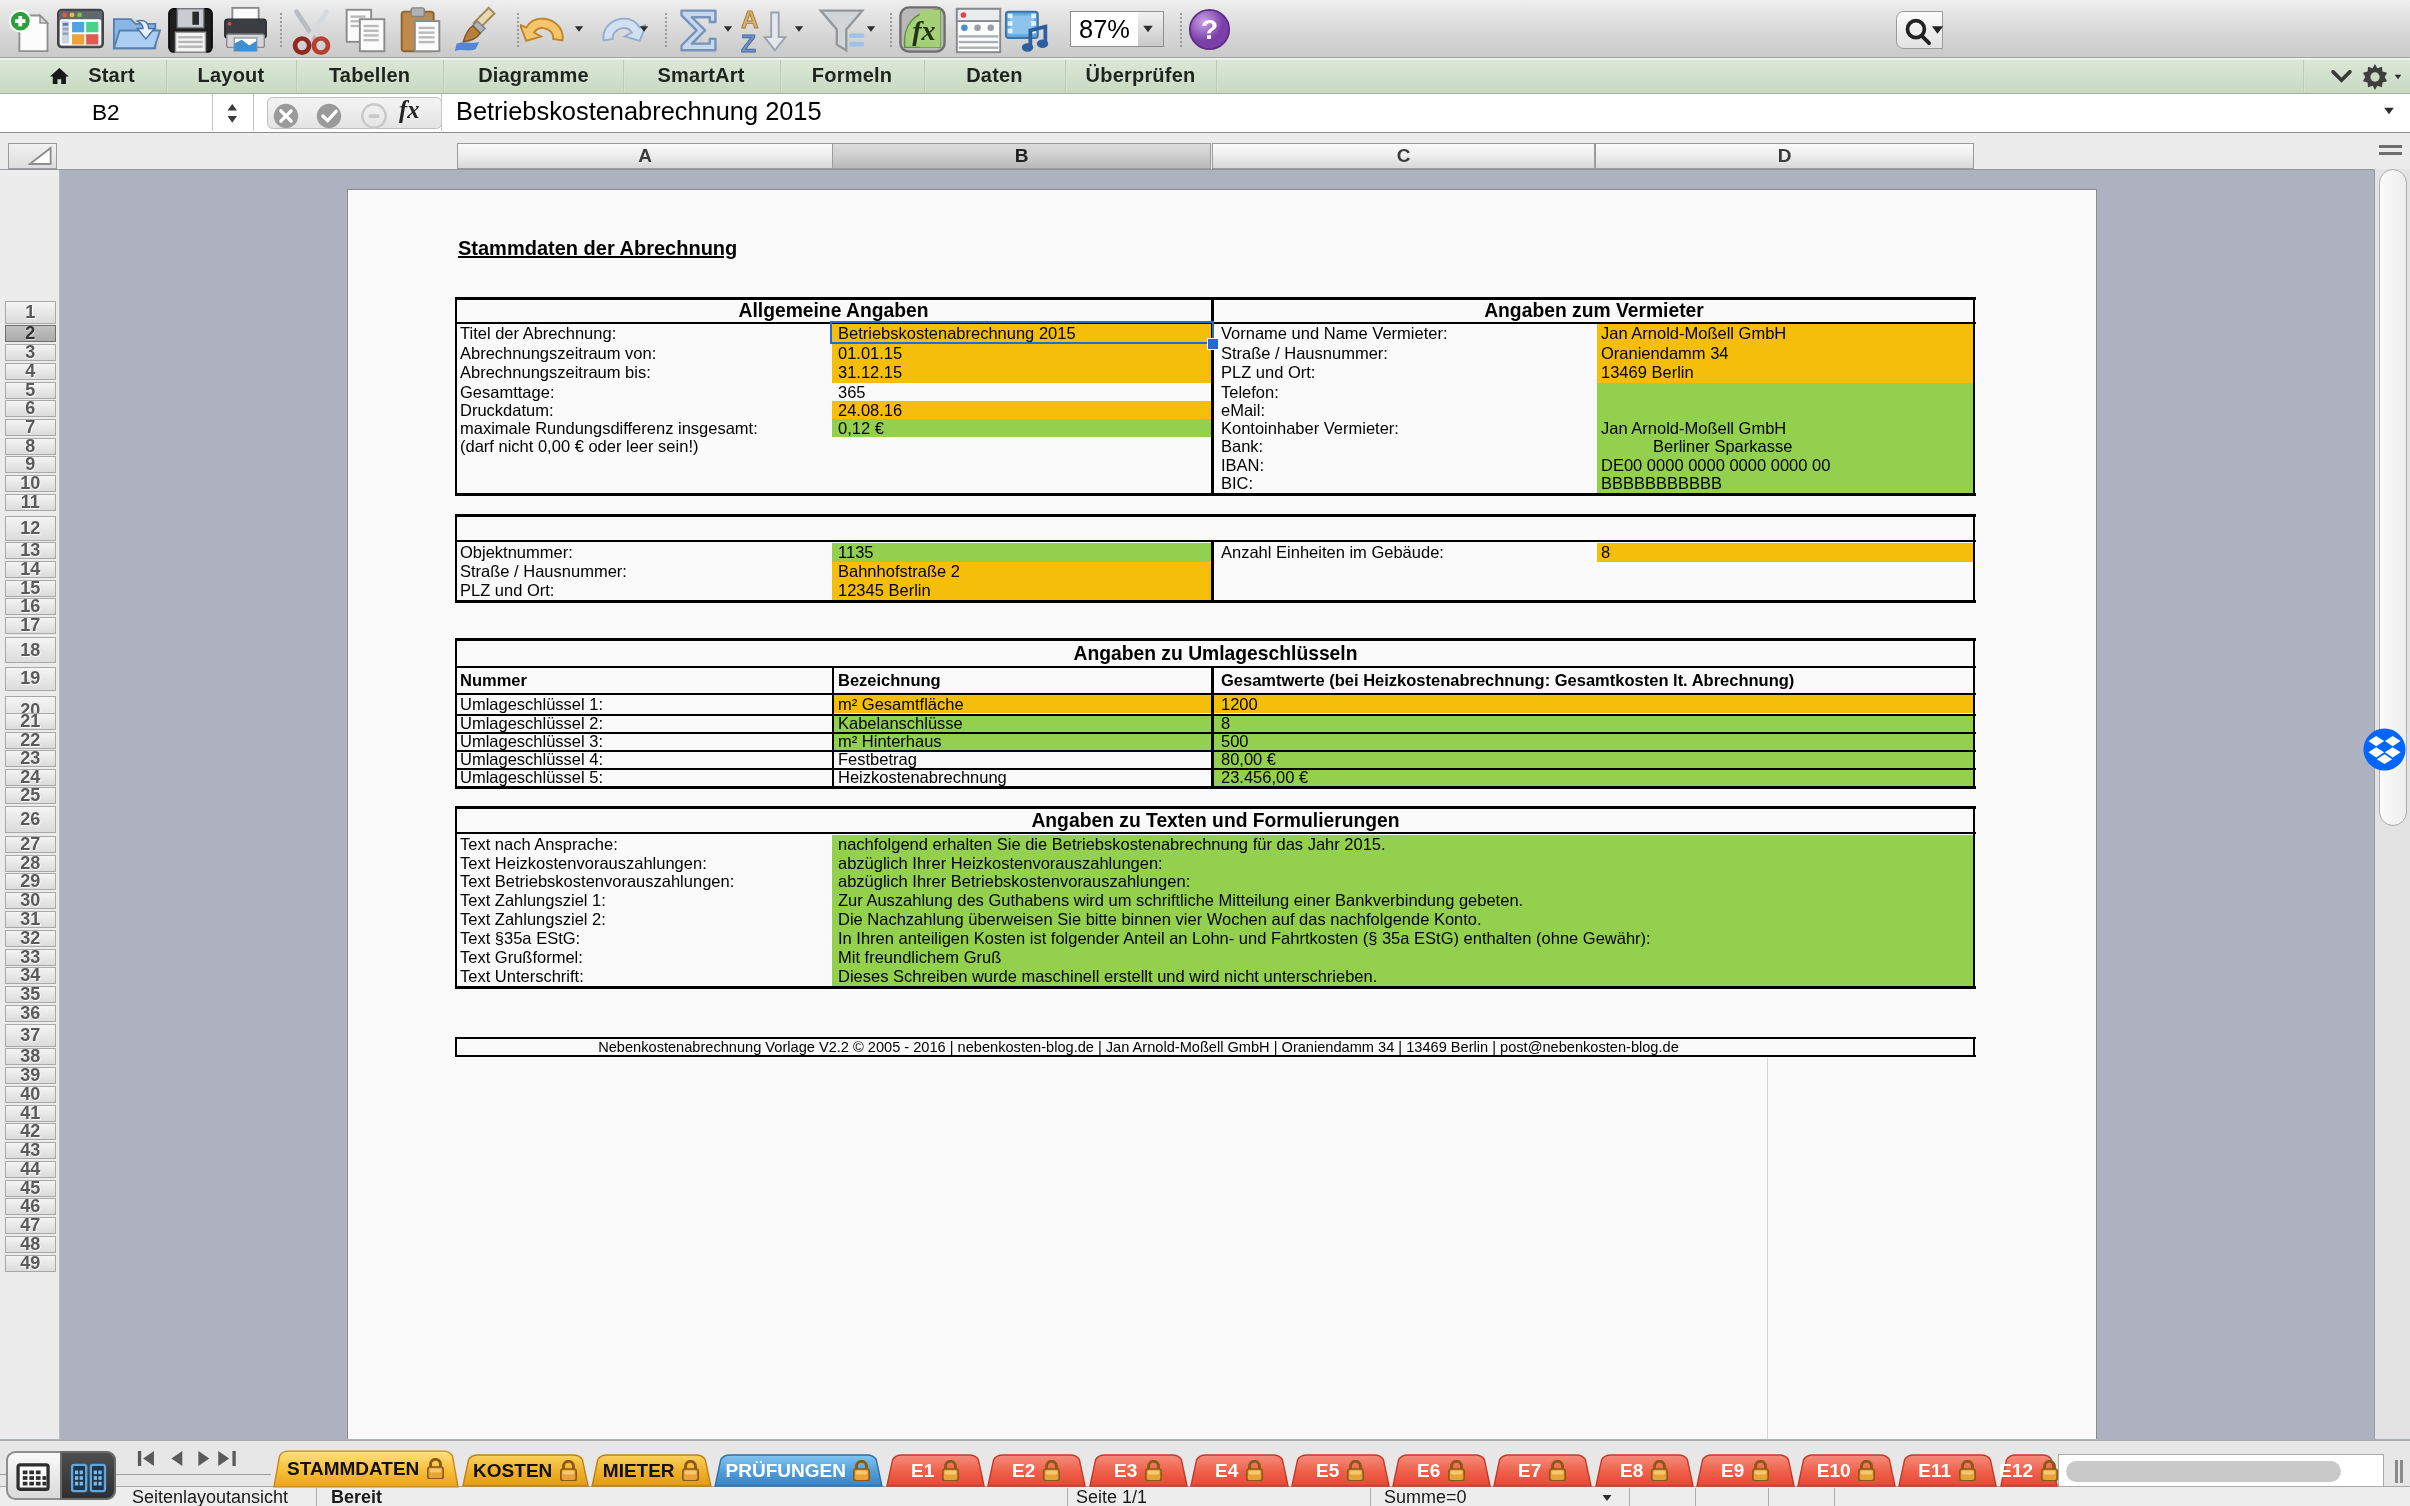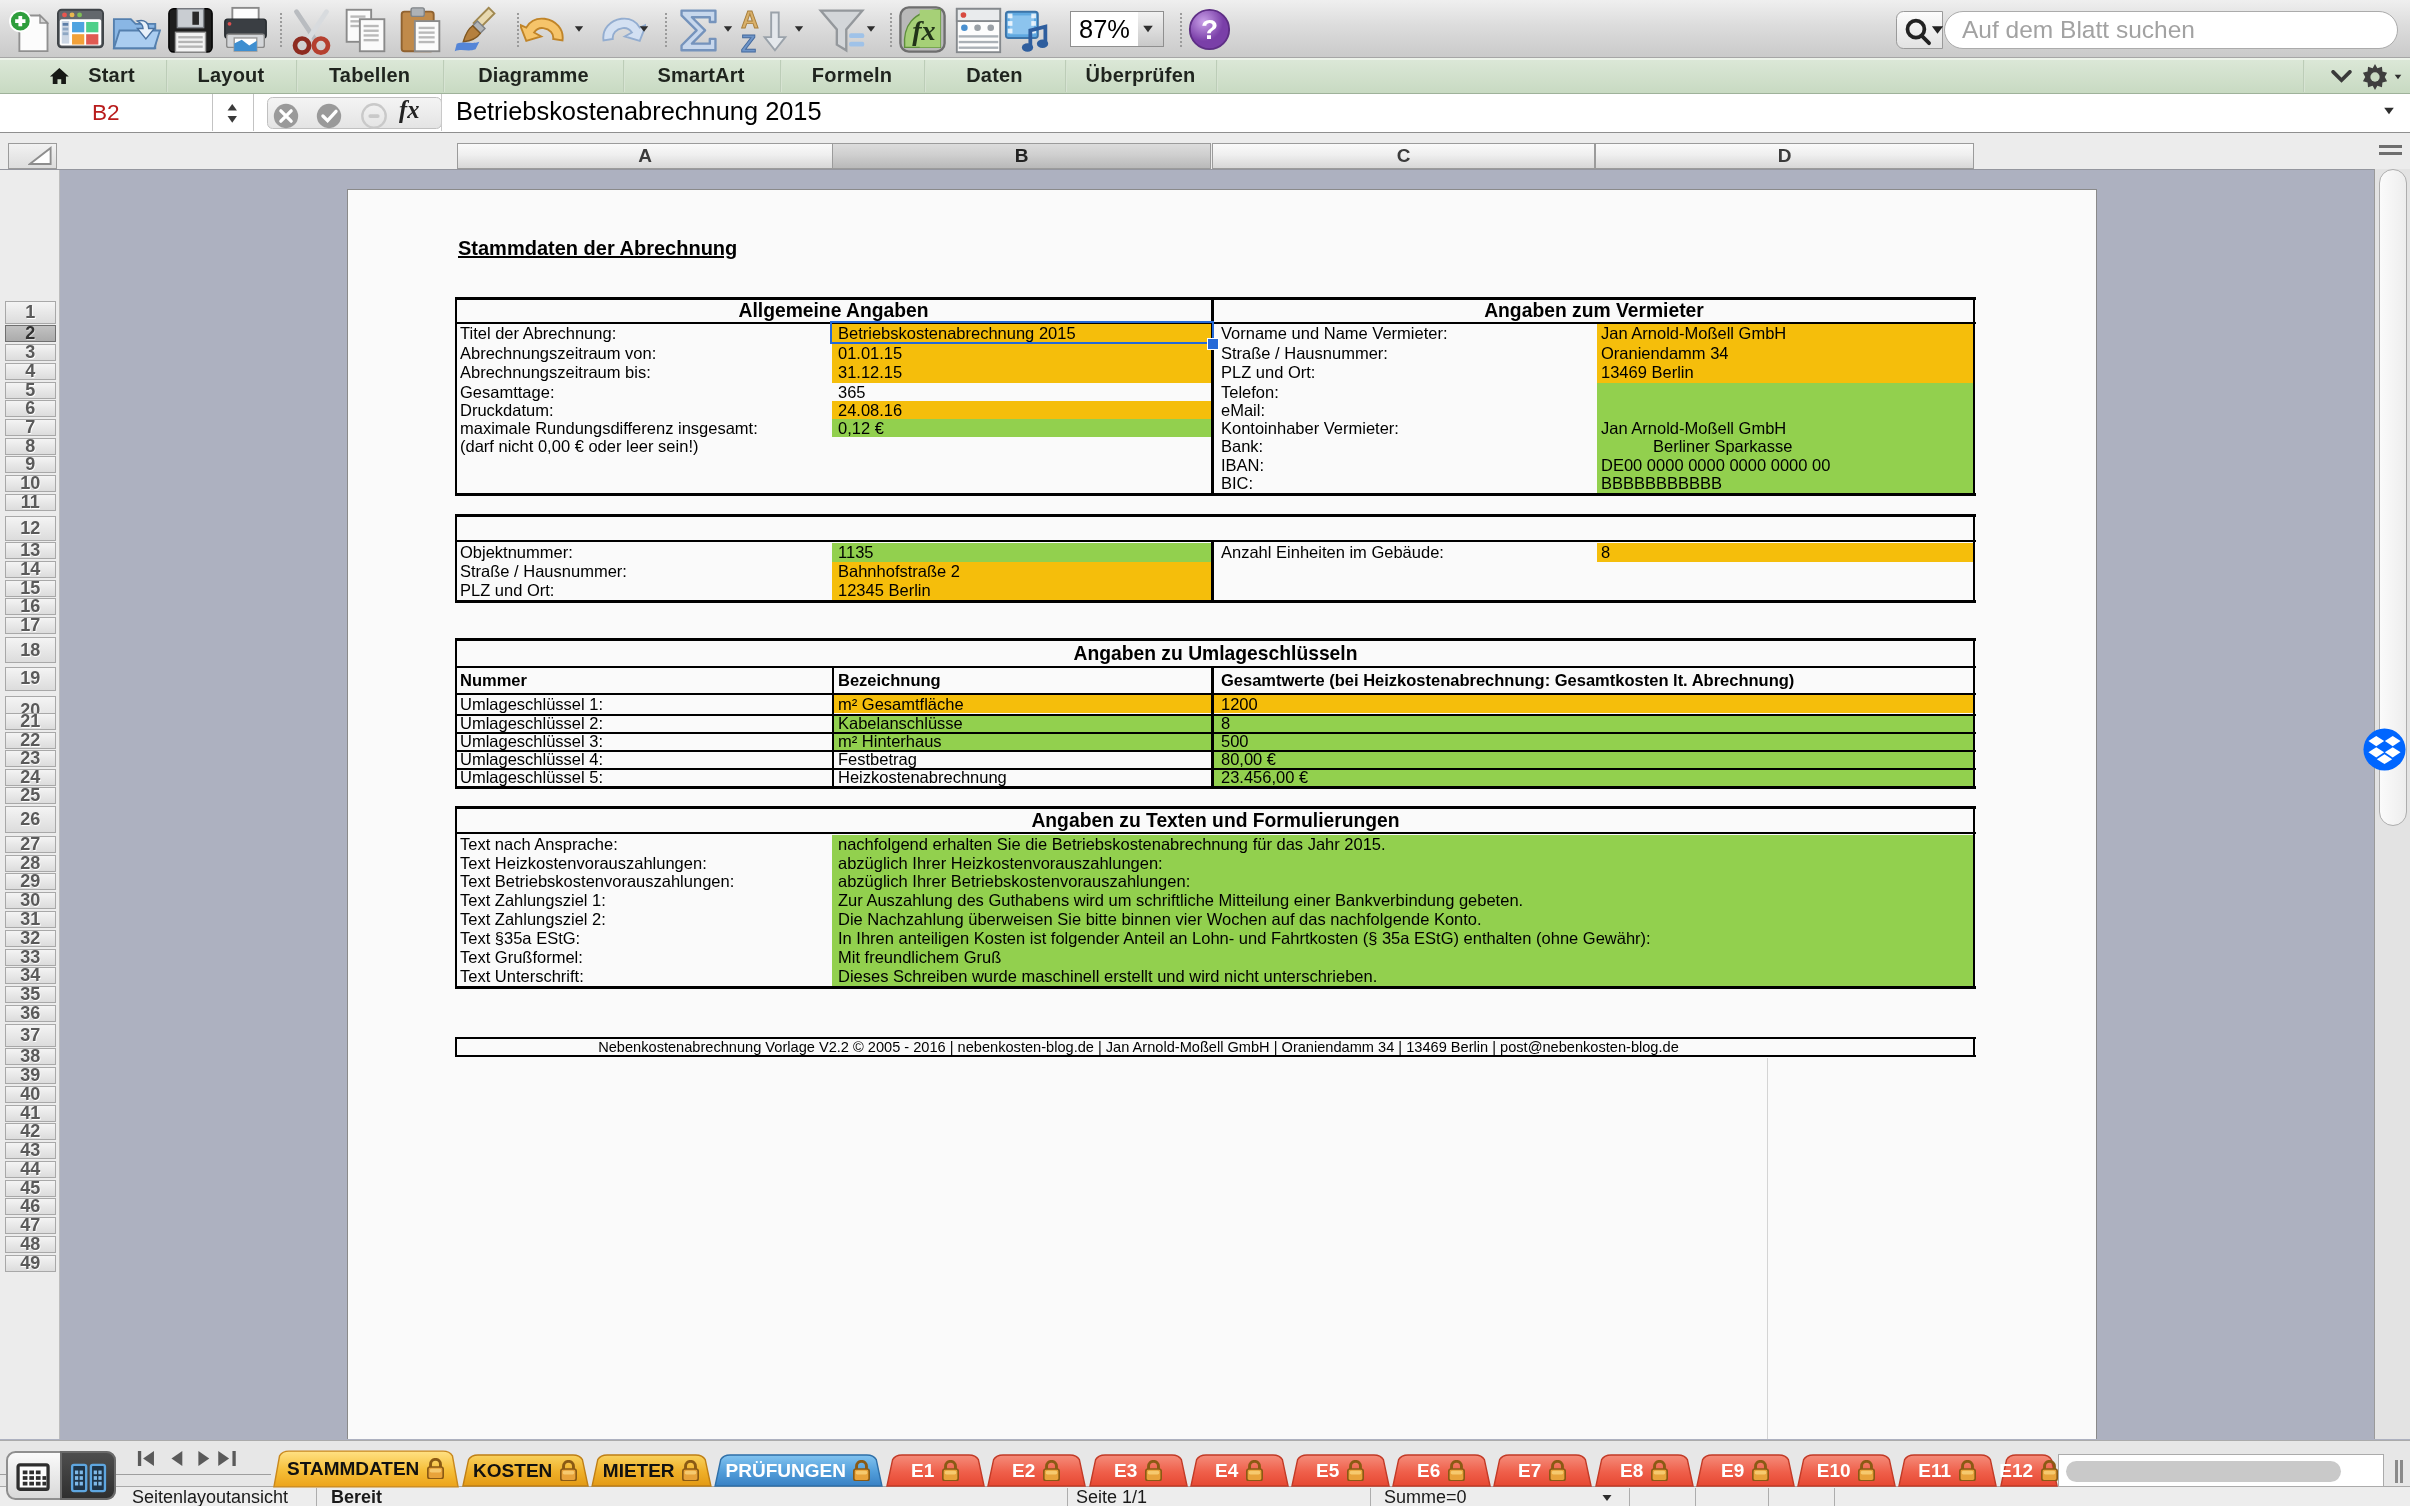--- a/index.html
+++ b/index.html
@@ -180,21 +180,20 @@
       </defs>
       <circle cx="23" cy="23" r="21" fill="url(#pg)" stroke="#5E2E85" stroke-width="2"></circle>
       <text x="14" y="33" font-size="30" font-weight="bold" fill="#FFF">?</text>
     </svg>
     <div class="abs" style="left:1896px;top:11.3px;width:47px;height:38px;background:linear-gradient(#FCFCFC,#E2E2E2);border:1.9px solid #9A9A9A;border-radius:7.5px 0 0 7.5px"></div>
     <svg class="abs" style="left:1900px;top:15px" width="45" height="32" viewBox="0 0 48 34">
       <circle cx="17" cy="15" r="9" fill="none" stroke="#222" stroke-width="4"></circle>
       <path d="M23 22 l8 8" stroke="#222" stroke-width="4" stroke-linecap="round"></path>
       <path d="M34 12 l12 0 l-6 8 z" fill="#222"></path>
     </svg>
-    <div class="abs" style="left:1944px;top:11.3px;width:454px;height:38px;background:#FFF;border:1.9px solid #ABABAB;border-radius:19px;display:flex;align-items:center;padding-left:17px;font-size:24.5px;color:#A2A2A2">Auf dem Blatt suchen</div>
   </div>
 <div id="ribbon" class="abs">
     <div class="abs rtab" style="left:58px;width:107px">Start</div>
     <div class="abs rsep" style="left:166px"></div>
     <div class="abs rtab" style="left:166px;width:130px">Layout</div>
     <div class="abs rsep" style="left:296px"></div>
     <div class="abs rtab" style="left:296px;width:147px">Tabellen</div>
     <div class="abs rsep" style="left:443px"></div>
     <div class="abs rtab" style="left:443px;width:181px">Diagramme</div>
     <div class="abs rsep" style="left:623px"></div>
@@ -213,21 +212,21 @@
     <svg class="abs" style="left:2331px;top:12.2px" width="21" height="13" viewBox="0 0 22 14">
       <path d="M2 2 L11 11 L20 2" fill="none" stroke="#3A3A3A" stroke-width="4" stroke-linecap="round"></path>
     </svg>
     <svg class="abs" style="left:2362px;top:5.6px" width="26" height="26" viewBox="0 0 28 28">
       <path d="M14 0 l2.5 4.5 l5 -1.5 l0.5 5 l5 1.5 l-2.5 4.5 l2.5 4.5 l-5 1.5 l-0.5 5 l-5 -1.5 l-2.5 4.5 l-2.5 -4.5 l-5 1.5 l-0.5 -5 l-5 -1.5 l2.5 -4.5 l-2.5 -4.5 l5 -1.5 l0.5 -5 l5 1.5 z" fill="#3E3E3E"></path>
       <circle cx="14" cy="14" r="5" fill="#C8DAC2"></circle>
     </svg>
     <div class="abs ddarr" style="left:2392px;top:15px;transform:scale(.55)"></div>
   </div>
 <div id="fbar" class="abs">
-    <div class="abs" style="left:92px;top:5.6px;font-size:22.6px;color:#b91c1c">B2</div>
+    <div class="abs" style="left:92px;top:5.6px;font-size:22.6px;color:#000000">B2</div>
     <div class="abs" style="left:212px;top:0;width:42px;height:37px;border-left:1.4px solid #C3C3C3;border-right:1.4px solid #C3C3C3"></div>
     <svg class="abs" style="left:220px;top:7.5px" width="24.5" height="22.6" viewBox="0 0 26 24">
       <path d="M8 9 L13 2 L18 9 z" fill="#3A3A3A"></path>
       <path d="M8 15 L13 22 L18 15 z" fill="#3A3A3A"></path>
     </svg>
     <div class="abs" style="left:267px;top:2.8px;width:175px;height:32px;background:linear-gradient(#F4F4F4,#E4E4E4);border:1.4px solid #C0C0C0;border-radius:5.6px"></div>
     <svg class="abs" style="left:271px;top:6.6px" width="30" height="30" viewBox="0 0 32 32">
       <circle cx="16" cy="16" r="13" fill="#9A9A9A"></circle>
       <path d="M10.5 10.5 L21.5 21.5 M21.5 10.5 L10.5 21.5" stroke="#FFF" stroke-width="3.5" stroke-linecap="round"></path>
     </svg>

